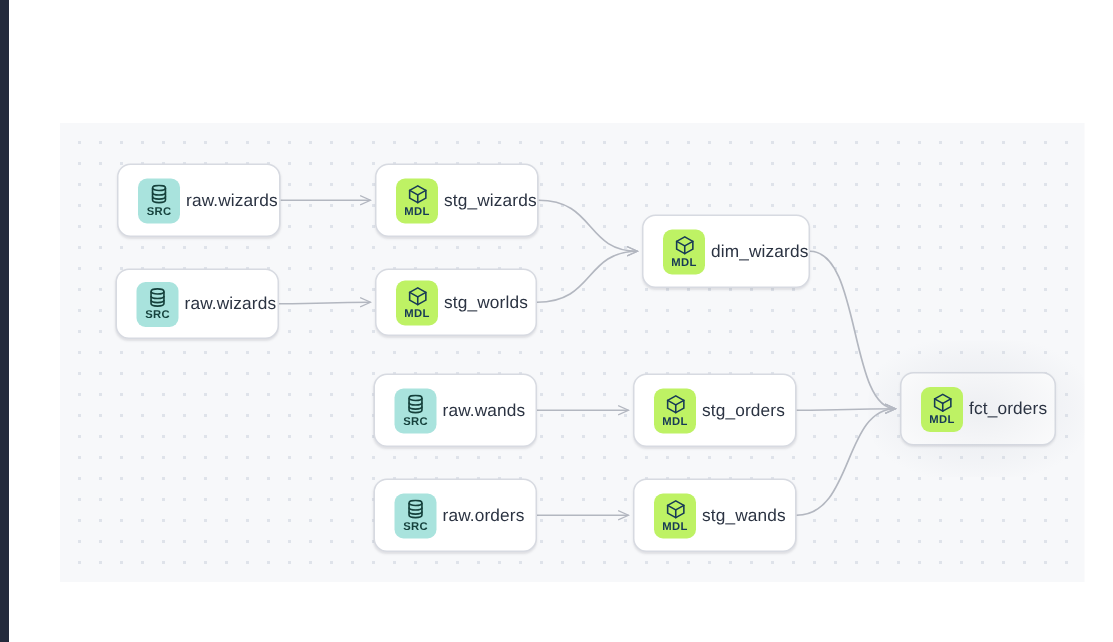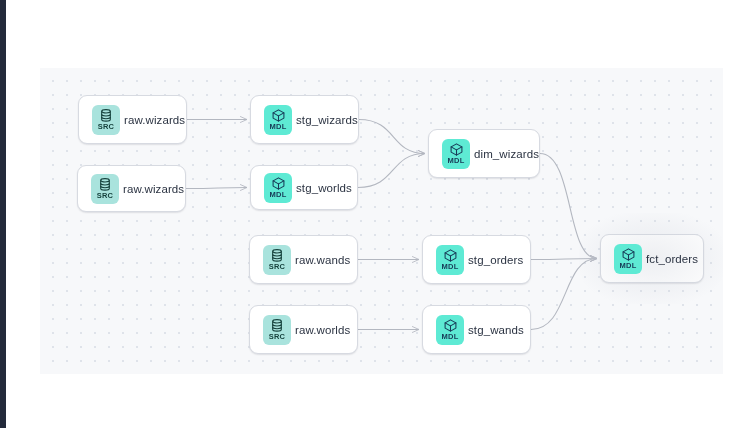--- a/index.html
+++ b/index.html
@@ -23,21 +23,21 @@
     top: 0;
     width: 6px;
     height: 428px;
     background: #232a3b;
   }
 
   
   #canvas {
     position: absolute;
     left: 40px;
-    top: 68px;
+    top: 82px;
     width: 683px;
     height: 306px;
     background-color: #f7f8fa;
     background-image:
       radial-gradient(circle, #dfe3ea 1px, transparent 1.1px);
     background-size: 14px 14px;
     background-position: 6px 6px;
     overflow: hidden;
   }
 
@@ -79,21 +79,21 @@
     width: 28px;
     height: 30px;
     border-radius: 6px;
     display: flex;
     flex-direction: column;
     align-items: center;
     justify-content: center;
     flex: 0 0 auto;
   }
   .badge.src { background: #a9e3dd; }
-  .badge.mdl { background: #5eead4; }
+  .badge.mdl { background: #bef264; }
 
   .badge svg { display: block; }
   .badge .badge-text {
     font-size: 7.5px;
     line-height: 8px;
     letter-spacing: 0.2px;
     font-weight: 600;
     margin-top: 1px;
     color: #24303f;
     font-family: "Liberation Sans", sans-serif;
@@ -173,21 +173,21 @@
       <div class="node" style="left: 209px; top: 237px; width: 109px; height: 49px;">
         <div class="badge src">
           <svg width="12" height="13" viewBox="0 0 12 13">
             <ellipse cx="6" cy="2.3" rx="4.3" ry="1.7" fill="none" stroke="#15403b" stroke-width="1.1"></ellipse>
             <path d="M1.7 2.3 V10.4 C1.7 11.35 3.63 12.1 6 12.1 C8.37 12.1 10.3 11.35 10.3 10.4 V2.3" fill="none" stroke="#15403b" stroke-width="1.1"></path>
             <path d="M1.7 5.3 C1.7 6.25 3.63 7.0 6 7.0 C8.37 7.0 10.3 6.25 10.3 5.3" fill="none" stroke="#15403b" stroke-width="1.1"></path>
             <path d="M1.7 8.0 C1.7 8.95 3.63 9.7 6 9.7 C8.37 9.7 10.3 8.95 10.3 8.0" fill="none" stroke="#15403b" stroke-width="1.1"></path>
           </svg>
           <span class="badge-text">SRC</span>
         </div>
-        <span class="node-label">raw.worlds</span>
+        <span class="node-label">raw.orders</span>
       </div>
       <div class="node" style="left: 210px; top: 27px; width: 109px; height: 49px;">
         <div class="badge mdl">
           <svg width="13" height="13" viewBox="0 0 13 13">
             <path d="M6.5 0.9 L11.9 3.9 V9.1 L6.5 12.1 L1.1 9.1 V3.9 Z" fill="none" stroke="#173a56" stroke-width="1.05" stroke-linejoin="round" stroke-linecap="round"></path>
             <path d="M1.1 3.9 L6.5 6.9 L11.9 3.9" fill="none" stroke="#173a56" stroke-width="1.05" stroke-linejoin="round" stroke-linecap="round"></path>
             <path d="M6.5 6.9 V12.1" fill="none" stroke="#173a56" stroke-width="1.05" stroke-linejoin="round" stroke-linecap="round"></path>
           </svg>
           <span class="badge-text">MDL</span>
         </div>

